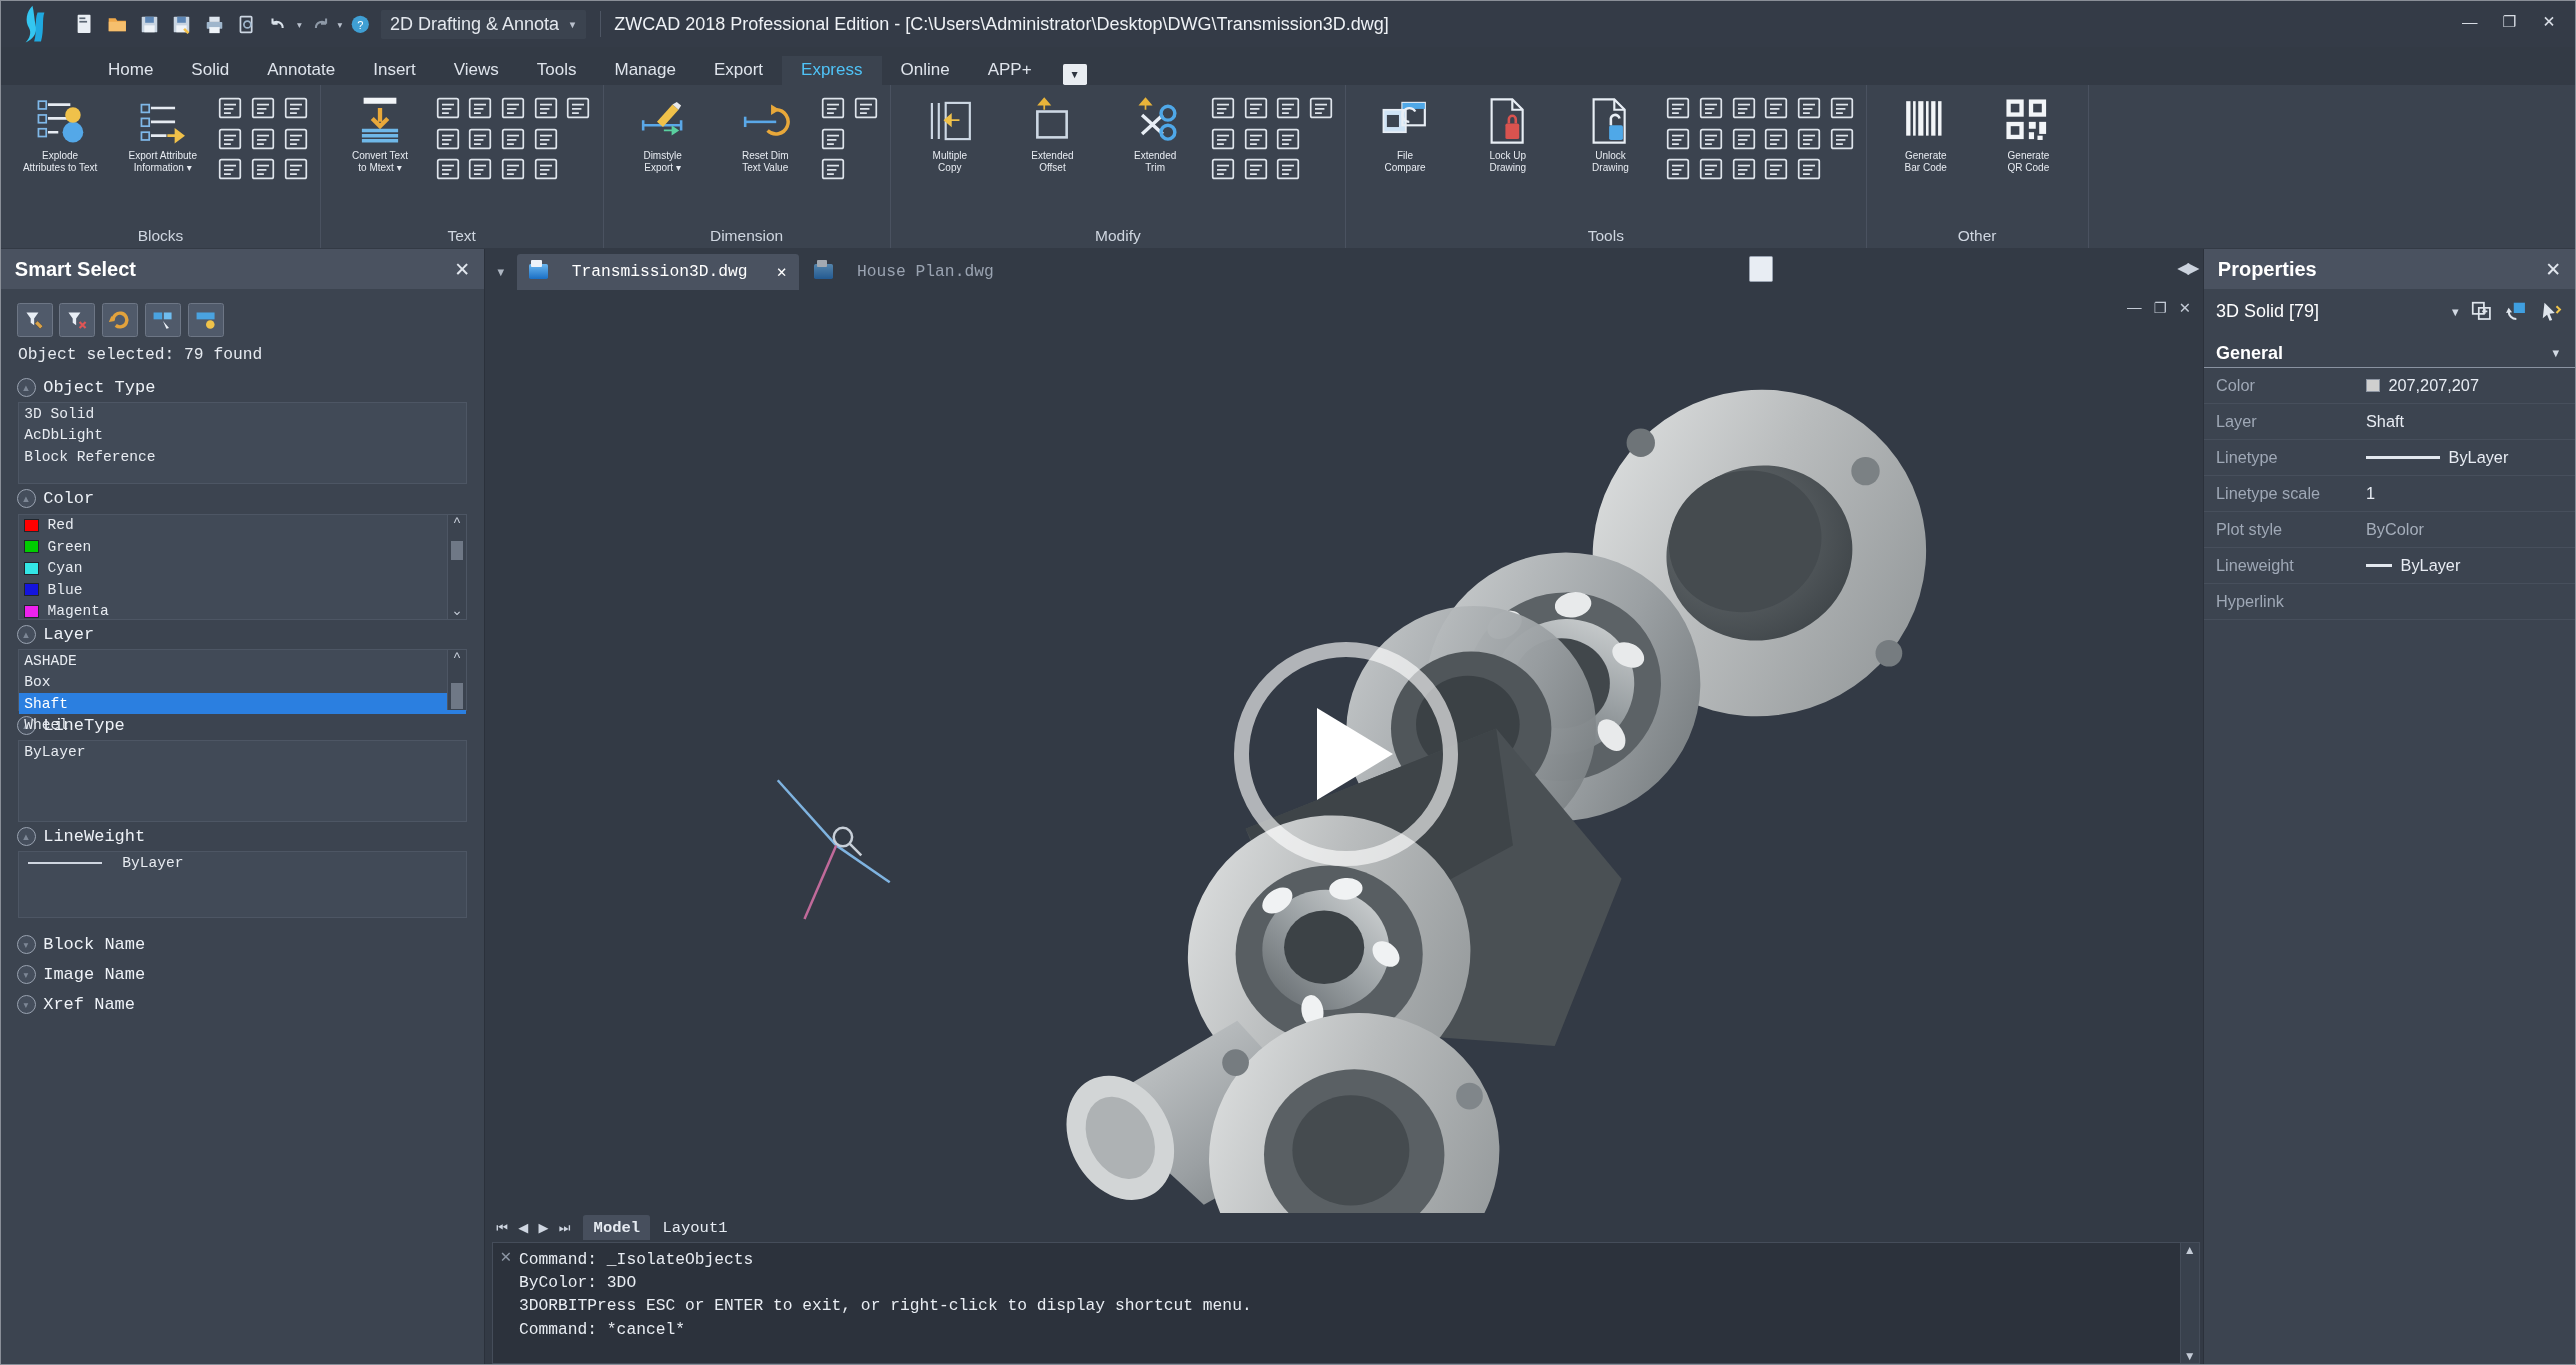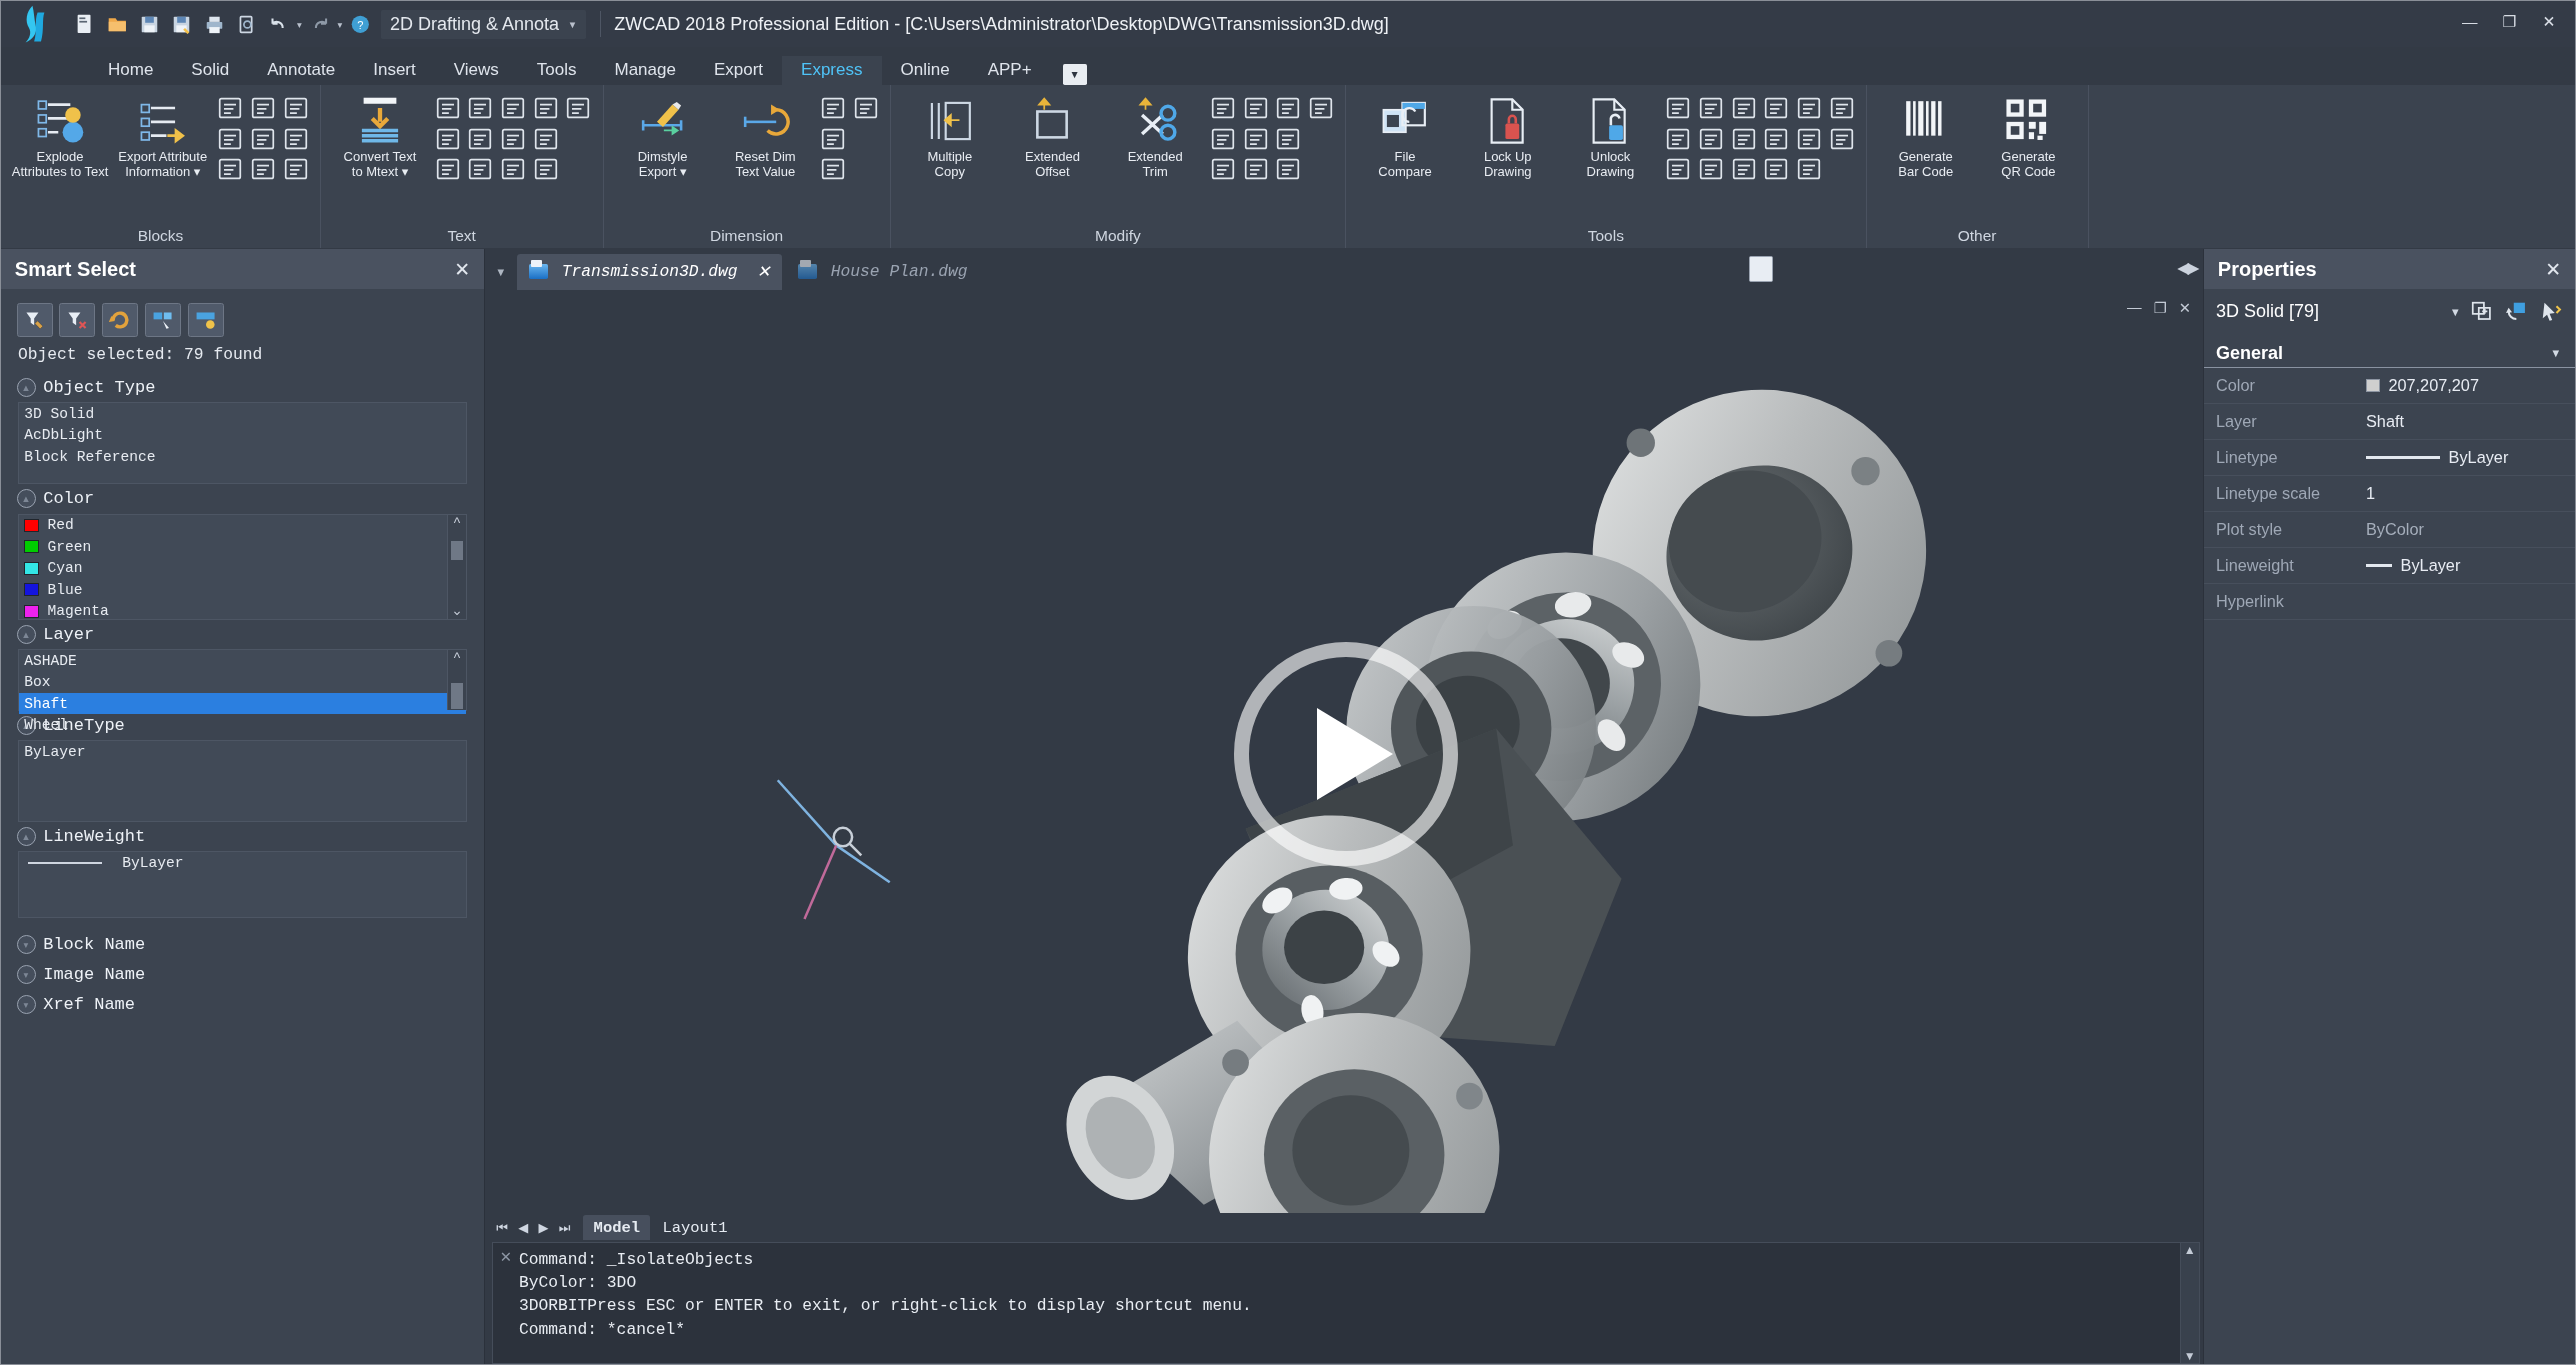--- a/index.html
+++ b/index.html
@@ -88,21 +88,21 @@
   .rpanel-title {
     height: 24px; line-height: 24px; text-align: center;
     color: #cfd6e0; font-size: 15.5px;
   }
   .bigbtn {
     display: flex; flex-direction: column; align-items: center;
     width: 101px; padding: 3.4px 1.7px; border-radius: 2.6px;
   }
   .bigbtn .ico { height: 55px; display:flex; align-items:center; justify-content:center; }
   .bigbtn .lbl {
-    color: #e8ecf2; font-size: 13px; text-align: center; line-height: 1.15;
+    color: #e8ecf2; font-size: 10px; text-align: center; line-height: 1.15;
     margin-top: 1.7px;
   }
   .smallgrid {
     display: grid; grid-auto-flow: column; gap: 1.7px;
     padding-top: 3.4px;
   }
   .sgrid3 { grid-template-rows: repeat(3, 29px); }
   .sbtn {
     width: 31px; height: 29px; display: flex; align-items: center;
     justify-content: center; border-radius: 2.6px;
@@ -170,25 +170,24 @@
   .center {
     position: absolute; left: 484px; top: 248px; right: 372px; bottom: 0;
     background: #333a45;
   }
   .doctabs {
     height: 45px; display: flex; align-items: center;
     background: #333a45; position: relative;
   }
   .dt-caret { color: #aeb6c2; font-size: 11.2px; padding: 0 10.3px; }
   .dtab {
-    display: flex; align-items: center; gap: 14px;
+    display: flex; align-items: center; gap: 24px;
     height: 36px; padding: 0 12px;
     color: #dbe1e9; font-size: 16.3px; font-family: "Liberation Mono", monospace;
     border-radius: 3.4px 3.4px 0 0;
-    font-style: italic;
   }
   .dtab.active { background: #4a5260; color: #fff; }
   .dtab .tclose { font-size: 16.3px; margin-left: 5.2px; }
   .dtab-ico {
     width: 19px; height: 15.5px; border-radius: 1.7px;
     background: linear-gradient(#6bb7f0, #1a6fc4);
     position: relative;
   }
   .dtab-ico::after {
     content: ""; position: absolute; left: 2.6px; top: -3.4px;

